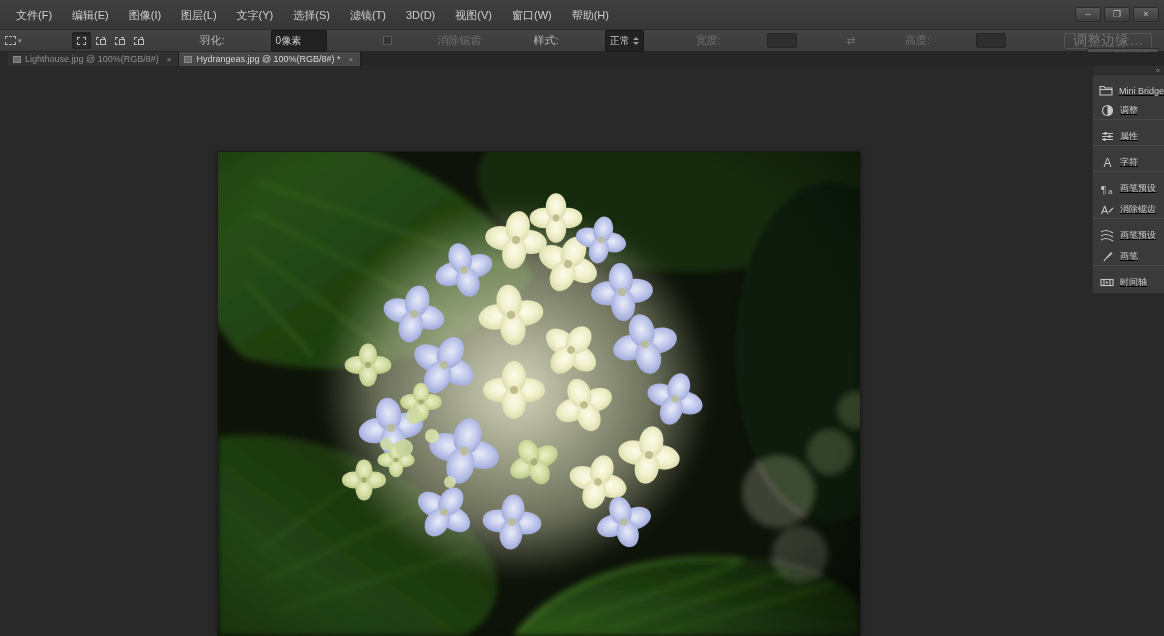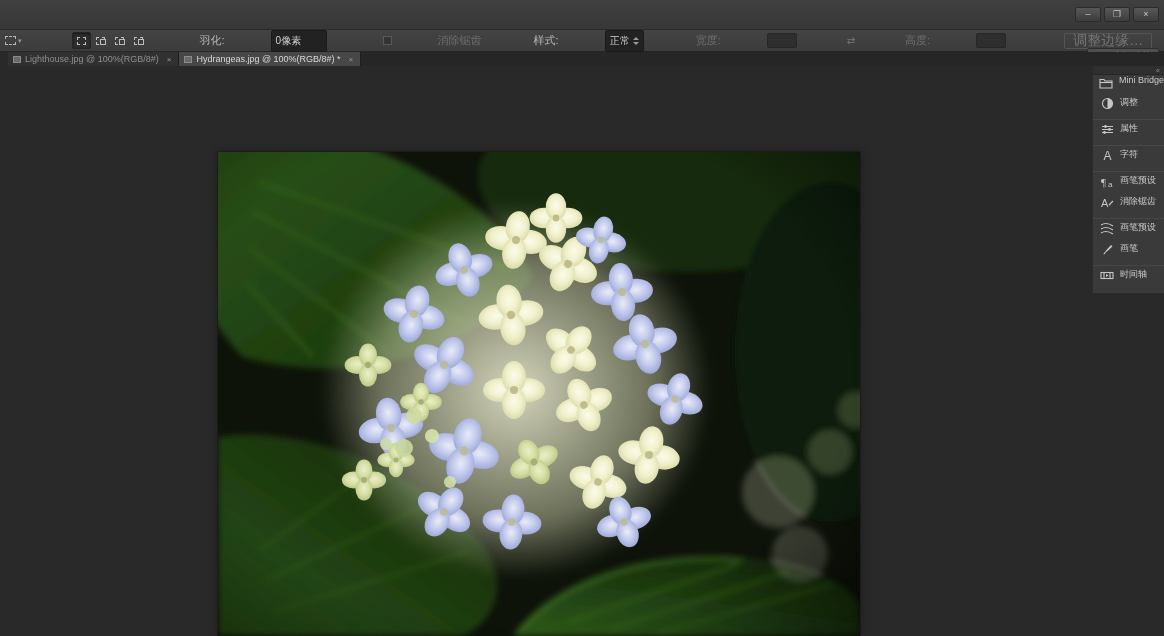--- a/index.html
+++ b/index.html
@@ -65,31 +65,44 @@
   .workarea { position:absolute; left:0; top:66px; width:1164px; height:570px; background:#292929; }
   .ps-canvas { position:absolute; left:218px; top:86px; width:642px; height:484px;
     outline:1px solid #1c1c1c; box-shadow:0 0 8px rgba(0,0,0,.4); }
   .ps-canvas svg { display:block; }
 
   
   .dock { position:absolute; right:0; top:0; width:72px; background:#3a3a3a;
     border-left:1px solid #2b2b2b; border-bottom:1px solid #2b2b2b; padding-bottom:4px; }
   .dock-header { height:9px; background:#2f2f2f; border-bottom:1px solid #262626;
     color:#8d8d8d; font-size:7px; text-align:right; padding-right:4px; line-height:9px; }
-  .dock-item { display:flex; align-items:flex-start; height:21px; padding-left:6px; cursor:default; }
+  .dock-item { display:flex; align-items:flex-end; height:21px; padding-left:6px; cursor:default;text-decoration:underline; }
   .dock-icon { width:16px; height:14px; display:flex; align-items:center; justify-content:center; }
   .dock-label { color:#c9c9c9; font-size:9px; margin-left:5px; white-space:nowrap; }
   .dock-sep { height:1px; background:#2c2c2c; border-bottom:1px solid #464646; margin:2px 0; }
 </style>
 </head>
 <body>
 
 <div id="app">
 
   <div class="menubar">
+    <div class="menu-items">
+        <div class="menu-item">文件(F)</div>
+        <div class="menu-item">编辑(E)</div>
+        <div class="menu-item">图像(I)</div>
+        <div class="menu-item">图层(L)</div>
+        <div class="menu-item">文字(Y)</div>
+        <div class="menu-item">选择(S)</div>
+        <div class="menu-item">滤镜(T)</div>
+        <div class="menu-item">3D(D)</div>
+        <div class="menu-item">视图(V)</div>
+        <div class="menu-item">窗口(W)</div>
+        <div class="menu-item">帮助(H)</div>
+      </div>
     <div class="win-controls">
       <div class="win-btn">–</div>
       <div class="win-btn">❐</div>
       <div class="win-btn">×</div>
     </div>
   </div>
 
   <div class="optionsbar">
     <div class="tool-preset">
       <span class="tp-icon"></span>

